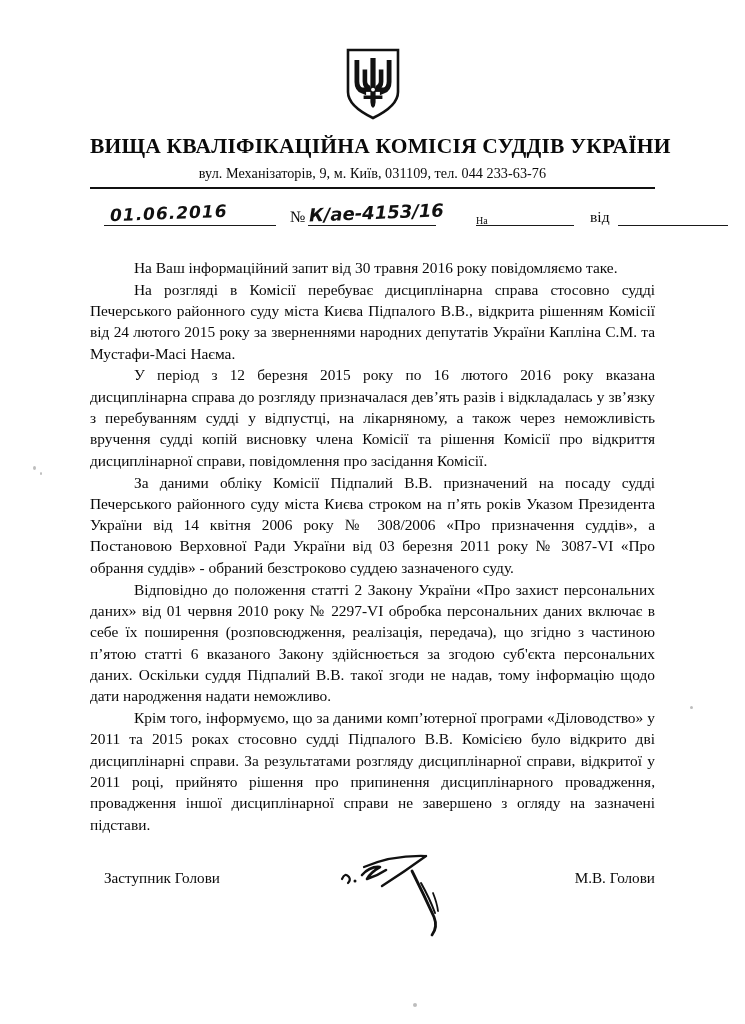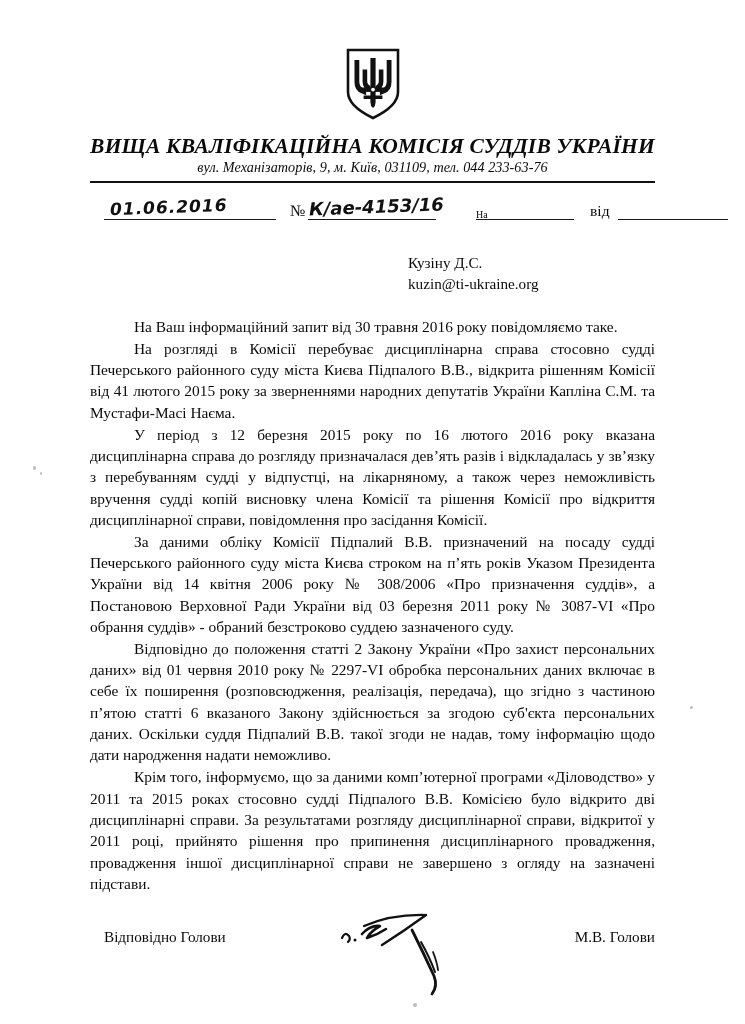--- a/index.html
+++ b/index.html
@@ -34,32 +34,31 @@
   .emblem {
     width: 56px;
     height: 72px;
     display: block;
   }
 
   
   .letterhead {
     text-align: center;
     margin-top: 14px;
-    font-style: italic;
   }
   .org-title {
     font-size: 21.5px;
     font-weight: bold;
     letter-spacing: 0.2px;
     line-height: 1.15;
     white-space: nowrap;
   }
   .org-address {
     font-size: 14.2px;
-    margin-top: 0;
+    margin-top: 6px;
     letter-spacing: 0.05px;
     white-space: nowrap;
   }
   .rule {
     border: 0;
     border-top: 2px solid #111;
     margin: 5px 0 0 0;
   }
 
   
@@ -198,36 +197,32 @@
     <div class="fld" id="na-field">
       <span class="hand"></span>
     </div>
 
     <span class="vidlabel">від</span>
     <div class="fld" id="vid-field">
       <span class="hand"></span>
     </div>
   </div>
 
-  <div class="addressee">
-    <div>Кузіну Д.С.</div>
-    <div>kuzin@ti-ukraine.org</div>
-  </div>
 
   <div class="body-text">
     <p>На Ваш інформаційний запит від 30 травня 2016 року повідомляємо таке.</p>
-    <p>На розгляді в Комісії перебуває дисциплінарна справа стосовно судді Печерського районного суду міста Києва Підпалого В.В., відкрита рішенням Комісії від 41 лютого 2015 року за зверненнями народних депутатів України Капліна С.М. та Мустафи-Масі Наєма.</p>
+    <p>На розгляді в Комісії перебуває дисциплінарна справа стосовно судді Печерського районного суду міста Києва Підпалого В.В., відкрита рішенням Комісії від 24 лютого 2015 року за зверненнями народних депутатів України Капліна С.М. та Мустафи-Масі Наєма.</p>
     <p>У період з 12 березня 2015 року по 16 лютого 2016 року вказана дисциплінарна справа до розгляду призначалася дев’ять разів і відкладалась у зв’язку з перебуванням судді у відпустці, на лікарняному, а також через неможливість вручення судді копій висновку члена Комісії та рішення Комісії про відкриття дисциплінарної справи, повідомлення про засідання Комісії.</p>
     <p>За даними обліку Комісії Підпалий В.В. призначений на посаду судді Печерського районного суду міста Києва строком на п’ять років Указом Президента України від 14 квітня 2006 року № 308/2006 «Про призначення суддів», а Постановою Верховної Ради України від 03 березня 2011 року № 3087-VI «Про обрання суддів» - обраний безстроково суддею зазначеного суду.</p>
     <p>Відповідно до положення статті 2 Закону України «Про захист персональних даних» від 01 червня 2010 року № 2297-VI обробка персональних даних включає в себе їх поширення (розповсюдження, реалізація, передача), що згідно з частиною п’ятою статті 6 вказаного Закону здійснюється за згодою суб'єкта персональних даних. Оскільки суддя Підпалий В.В. такої згоди не надав, тому інформацію щодо дати народження надати неможливо.</p>
     <p>Крім того, інформуємо, що за даними комп’ютерної програми «Діловодство» у 2011 та 2015 роках стосовно судді Підпалого В.В. Комісією було відкрито дві дисциплінарні справи. За результатами розгляду дисциплінарної справи, відкритої у 2011 році, прийнято рішення про припинення дисциплінарного провадження, провадження іншої дисциплінарної справи не завершено з огляду на зазначені підстави.</p>
   </div>
 
   <div class="signature">
-    <span class="sig-role">Відповідно Голови</span>
+    <span class="sig-role">Заступник Голови</span>
 
     <svg class="sig-mark" viewBox="0 0 150 96" aria-hidden="true">
       <g fill="none" stroke="#111111" stroke-linecap="round" stroke-linejoin="round">
         <path d="M4 26 q3 -7 7 -2 q2 3 -1 6" stroke-width="2.2"></path>
         <circle cx="17" cy="28" r="1.5" fill="#111111" stroke="none"></circle>
         <path d="M24 22 q8 -9 18 -8 q-9 5 -13 12 q10 -3 19 -9" stroke-width="2.6"></path>
         <path d="M26 14 q28 -12 62 -11" stroke-width="2.2"></path>
         <path d="M88 3 q-22 16 -44 30" stroke-width="2.4"></path>
         <path d="M74 18 q12 24 22 46 q4 10 -2 18" stroke-width="2.8"></path>
         <path d="M83 30 q9 16 14 30" stroke-width="2"></path>

